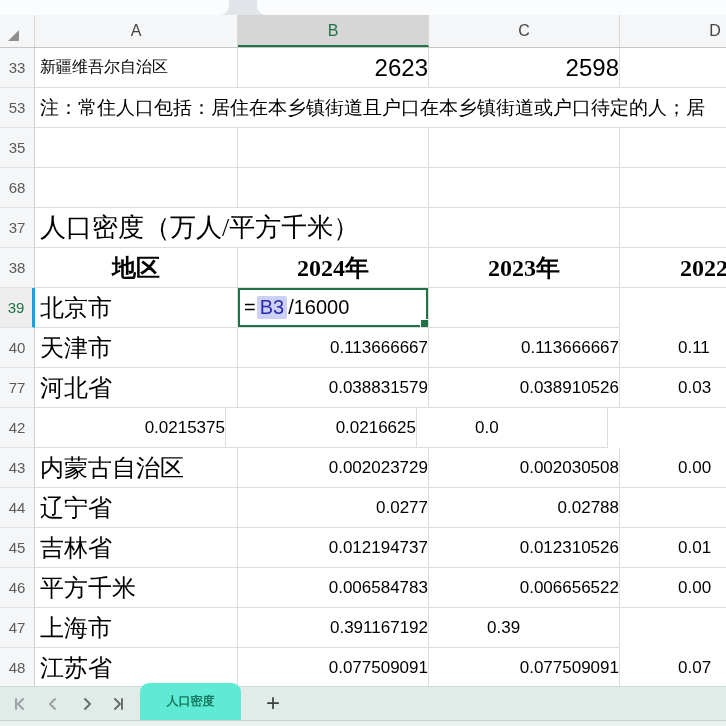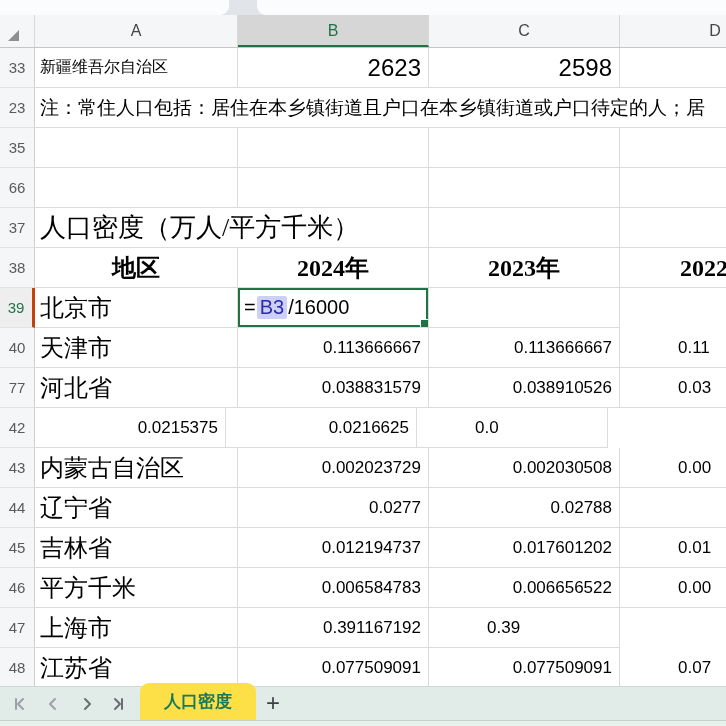--- a/index.html
+++ b/index.html
@@ -17,47 +17,47 @@
   .corner .tri{position:absolute;left:8px;bottom:6px;width:0;height:0;
                border-left:11px solid transparent;border-bottom:11px solid #8f8f8f;}
   .ch{box-sizing:border-box;border-right:1px solid #d8d8d8;text-align:center;
       line-height:31px;font-size:16px;color:#464646;}
   .ch.sel{background:#d6d6d6;color:#217346;border-bottom:2px solid #217346;}
   
   .gridwrap{position:absolute;left:0;top:48px;width:811px;}
   .row{display:flex;height:40px;}
   .rowhdr{width:35px;box-sizing:border-box;background:#f5f6f7;color:#5a5a5a;font-size:15px;
           text-align:center;line-height:40px;border-right:1px solid #d0d0d0;border-bottom:1px solid #e2e2e2;}
-  .rowhdr.active{color:#217346;background:#eeeeee;border-right:3px solid #c2410c;}
+  .rowhdr.active{color:#217346;background:#eeeeee;border-right:3px solid #0ea5e9;}
   .cell{box-sizing:border-box;border-right:1px solid #dcdcdc;border-bottom:1px solid #dcdcdc;
         display:flex;align-items:center;overflow:hidden;white-space:nowrap;color:#000;position:relative;}
   .al{justify-content:flex-start;padding-left:5px;}
-  .ar{justify-content:flex-end;padding-right:7px;}
+  .ar{justify-content:flex-end;}
   .ac{justify-content:center;}
   .cn{font-family:"Liberation Serif","DejaVu Serif",serif;font-size:16px;}
   .cnbig{font-family:"Liberation Serif","DejaVu Serif",serif;font-size:24px;}
   .num{font-size:17px;}
   .numup{font-size:24px;}
   .note{font-family:"Liberation Serif","DejaVu Serif",serif;font-size:19px;border-right:none;}
   .title{font-family:"Liberation Serif","DejaVu Serif",serif;font-size:26px;}
   .hdr{font-family:"Liberation Serif","DejaVu Serif",serif;font-size:24px;font-weight:bold;}
   .dpad{justify-content:flex-start;padding-left:58px;font-size:17px;}
   .dpadh{justify-content:flex-start;padding-left:60px;}
   
   .fcell{font-size:20px;padding-left:6px;}
   .selb{position:absolute;left:0;top:0;right:0;bottom:0;border:2px solid #217346;pointer-events:none;}
   .fh{position:absolute;right:-1px;bottom:-1px;width:7px;height:7px;background:#217346;border:1px solid #fff;}
   .refchip{background:#cdd0f5;color:#2b2bb0;padding:0 3px;border-radius:2px;margin:0 1px;}
   
   .sheetbar{position:absolute;left:0;top:686px;width:726px;height:34px;background:#e1ebe7;
             border-top:1px solid #cdd9d4;box-sizing:border-box;z-index:5;}
   .nav{position:absolute;top:9px;width:16px;height:16px;cursor:pointer;}
-  .stab{position:absolute;left:140px;top:683px;width:116px;height:37px;background:#fde047;
+  .stab{position:absolute;left:140px;top:683px;width:101px;height:37px;background:#5eead4;
         border-radius:9px 9px 0 0;z-index:6;display:flex;align-items:center;justify-content:center;
-        font-size:17px;font-weight:bold;color:#157a5f;}
+        font-size:12px;font-weight:bold;color:#157a5f;}
   .addsheet{position:absolute;left:258px;top:686px;width:30px;height:34px;z-index:6;
             font-size:24px;color:#3c4043;display:flex;align-items:center;justify-content:center;}
   .bstrip{position:absolute;left:0;top:720px;width:726px;height:6px;background:#e9f1ed;
           border-top:1px solid #c3d2cc;box-sizing:border-box;z-index:7;}
 </style>
 </head>
 <body>
 
 <div class="tabstrip">
   <div class="toptab left"></div>
@@ -76,32 +76,32 @@
 
 <div class="gridwrap">
     <div class="row">
       <div class="rowhdr">33</div>
       <div class="cell al cn" style="width: 203px;">新疆维吾尔自治区</div>
       <div class="cell ar numup" style="width: 191px;">2623</div>
       <div class="cell ar numup" style="width: 191px;">2598</div>
       <div class="cell dpad" style="width: 191px;"></div>
     </div>
     <div class="row">
-      <div class="rowhdr">23</div>
+      <div class="rowhdr">53</div>
       <div class="cell al note" style="width: 776px;">注：常住人口包括：居住在本乡镇街道且户口在本乡镇街道或户口待定的人；居</div>
     </div>
     <div class="row">
       <div class="rowhdr">35</div>
       <div class="cell al cn" style="width: 203px;"></div>
       <div class="cell ar numup" style="width: 191px;"></div>
       <div class="cell ar numup" style="width: 191px;"></div>
       <div class="cell dpad" style="width: 191px;"></div>
     </div>
     <div class="row">
-      <div class="rowhdr">66</div>
+      <div class="rowhdr">68</div>
       <div class="cell al cn" style="width: 203px;"></div>
       <div class="cell ar numup" style="width: 191px;"></div>
       <div class="cell ar numup" style="width: 191px;"></div>
       <div class="cell dpad" style="width: 191px;"></div>
     </div>
     <div class="row">
       <div class="rowhdr">37</div>
       <div class="cell al title" style="width: 394px;">人口密度（万人/平方千米）</div>
       <div class="cell " style="width: 191px;"></div>
       <div class="cell " style="width: 191px;"></div>
@@ -156,21 +156,21 @@
       <div class="rowhdr">44</div>
       <div class="cell al cnbig" style="width: 203px;">辽宁省</div>
       <div class="cell ar num" style="width: 191px;">0.0277</div>
       <div class="cell ar num" style="width: 191px;">0.02788</div>
       <div class="cell dpad" style="width: 191px;"></div>
     </div>
     <div class="row">
       <div class="rowhdr">45</div>
       <div class="cell al cnbig" style="width: 203px;">吉林省</div>
       <div class="cell ar num" style="width: 191px;">0.012194737</div>
-      <div class="cell ar num" style="width: 191px;">0.017601202</div>
+      <div class="cell ar num" style="width: 191px;">0.012310526</div>
       <div class="cell dpad" style="width: 191px;">0.01</div>
     </div>
     <div class="row">
       <div class="rowhdr">46</div>
       <div class="cell al cnbig" style="width: 203px;">平方千米</div>
       <div class="cell ar num" style="width: 191px;">0.006584783</div>
       <div class="cell ar num" style="width: 191px;">0.006656522</div>
       <div class="cell dpad" style="width: 191px;">0.00</div>
     </div>
     <div class="row">

